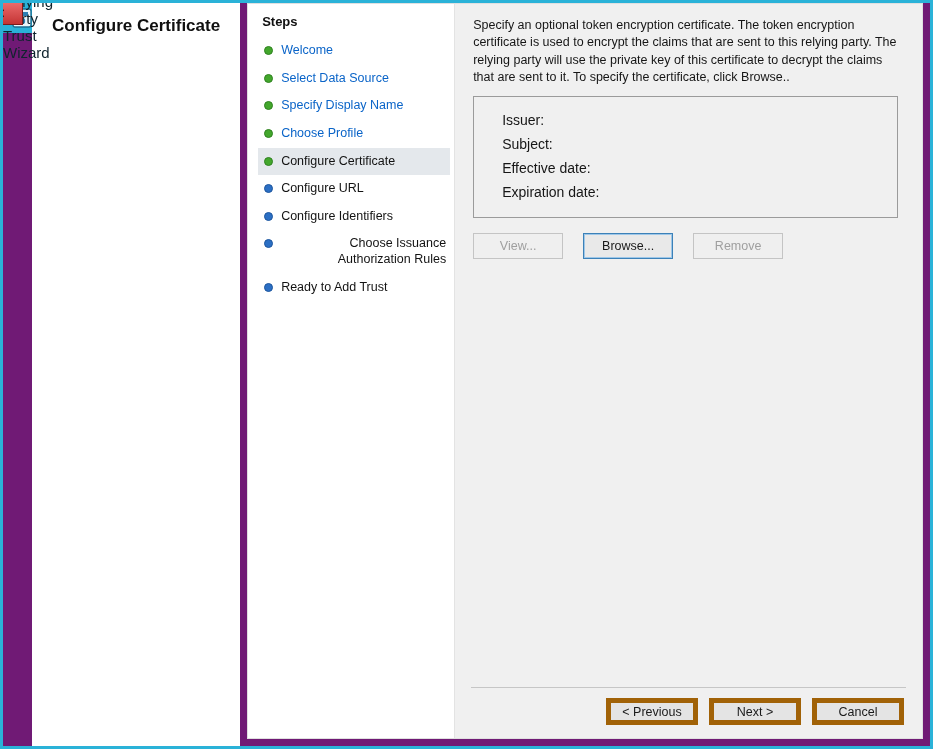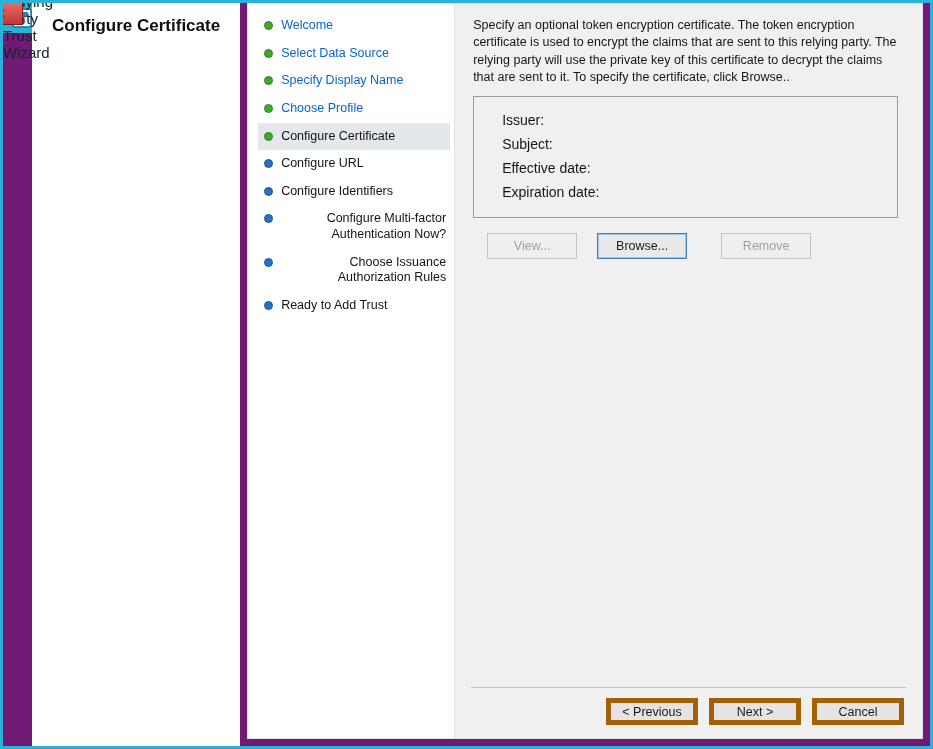--- a/index.html
+++ b/index.html
@@ -98,21 +98,21 @@
   .btn-row { margin-top: 15px; display: flex; gap: 20px; }
   .btn {
     min-width: 90px; height: 26px;
     font-family: inherit; font-size: 12.5px;
     background: #e5e5e5;
     border: 1px solid #9d9d9d;
     color: #1a1a1a;
     padding: 0 10px;
   }
   .btn.disabled {
-    background: #efefef; border-color: #c4c4c4; color: #9f9f9f; margin-left: 14px;
+    background: #efefef; border-color: #c4c4c4; color: #9f9f9f;
   }
   .btn.focused {
     border: 1px solid #3c81b8;
     box-shadow: inset 0 0 0 1px #9ec7e8;
     background: #e9e9e9;
     cursor: pointer;
   }
   
   .footer {
     flex: none;
@@ -142,20 +142,21 @@
     </svg>
     <div class="titlebar-title">Add Relying Party Trust Wizard</div>
     <div class="close-btn">✕</div>
   </div>
 
   <div class="page-header">Configure Certificate</div>
 
   <div class="body-frame">
 
     <div class="sidebar">
+      <div class="sidebar-title">Steps</div>
       <ul class="steps-list">
         <li class="step done">
           <span class="dot"></span>
           <span class="label">Welcome</span>
         </li>
         <li class="step done">
           <span class="dot"></span>
           <span class="label">Select Data Source</span>
         </li>
         <li class="step done">
@@ -170,24 +171,20 @@
           <span class="dot"></span>
           <span class="label">Configure Certificate</span>
         </li>
         <li class="step pending">
           <span class="dot"></span>
           <span class="label">Configure URL</span>
         </li>
         <li class="step pending">
           <span class="dot"></span>
           <span class="label">Configure Identifiers</span>
-        </li>
-        <li class="step pending">
-          <span class="dot"></span>
-          <span class="label">Configure Multi-factor Authentication Now?</span>
         </li>
         <li class="step pending">
           <span class="dot"></span>
           <span class="label">Choose Issuance Authorization Rules</span>
         </li>
         <li class="step pending">
           <span class="dot"></span>
           <span class="label">Ready to Add Trust</span>
         </li>
       </ul>

